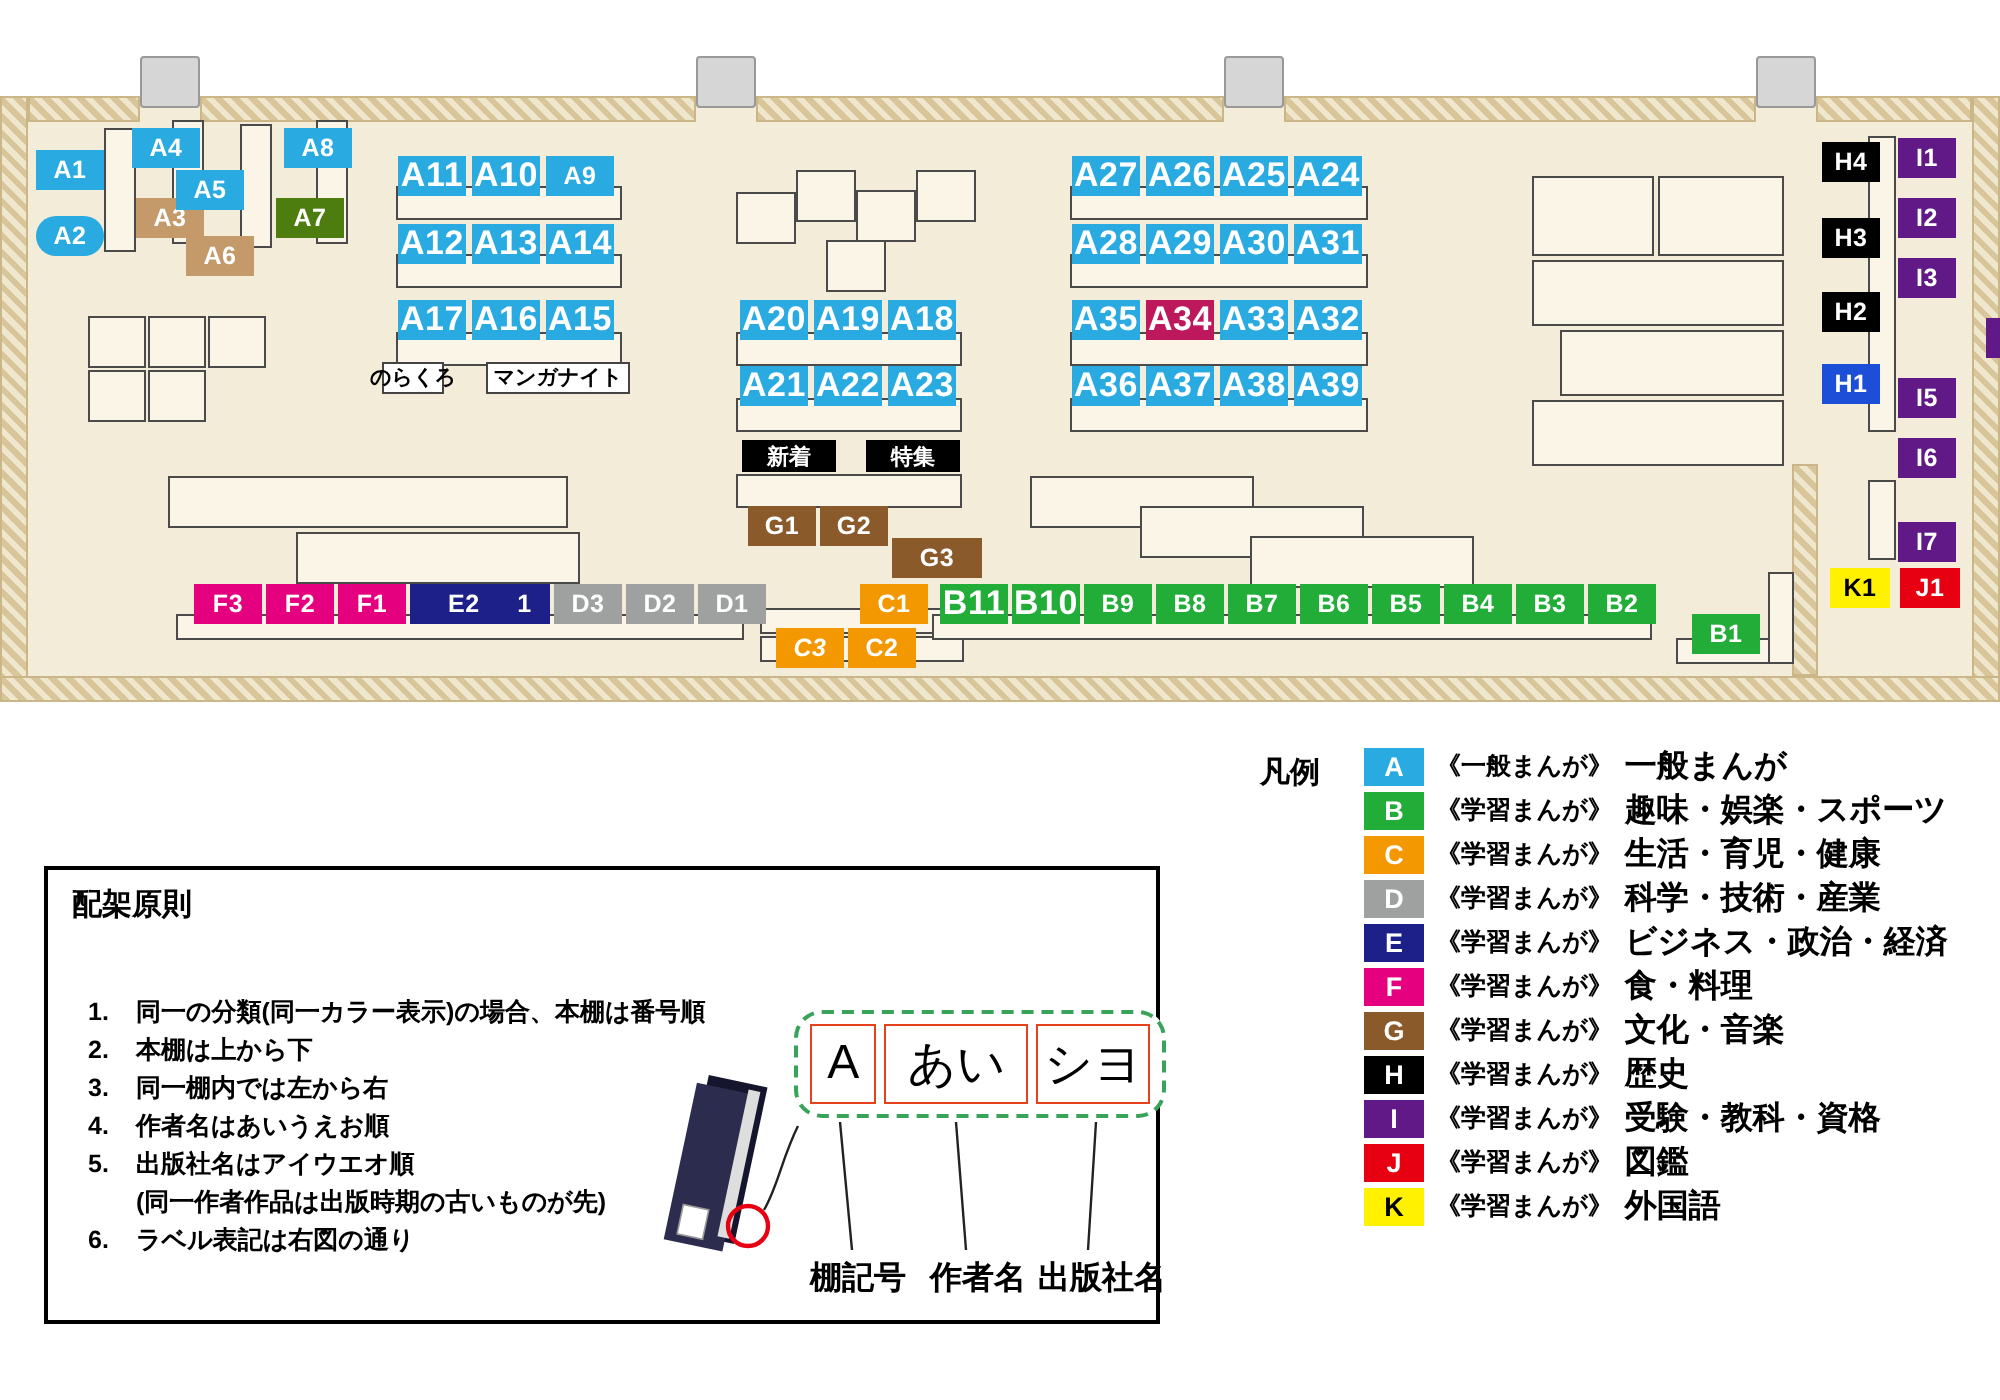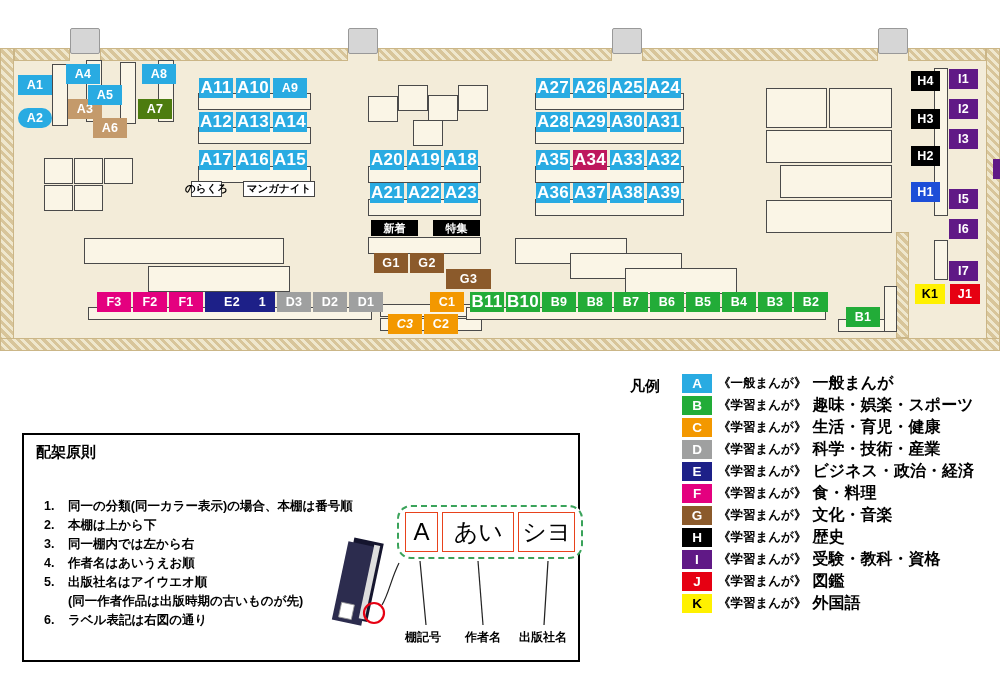--- a/index.html
+++ b/index.html
@@ -33,21 +33,21 @@
   .p-intro{position:absolute;left:20px;top:40px;font-size:12.5px;font-weight:700;white-space:nowrap}
   .p-rules{position:absolute;left:20px;top:62px;font-size:12.5px;font-weight:600;line-height:19px}
   .rule-line{display:flex;white-space:nowrap}
   .rule-num{width:24px;flex:none}
 
   .figure{position:absolute;left:295px;top:70px;width:263px;height:155px}
   .label-box{position:absolute;left:78px;top:0;width:186px;height:54px;border:2.5px dashed #3aa35a;border-radius:14px;display:flex;align-items:center;gap:4px;padding:0 6px;background:#fff}
   .cell{height:40px;display:flex;align-items:center;justify-content:center;background:#fff;border:1.5px solid #e8421c;font-size:24px;font-weight:500;white-space:nowrap}
   .cell-a{width:34px}.cell-b{width:74px}.cell-c{width:58px}
   .fig-svg{position:absolute;left:0;top:30px}
-  .anns{position:absolute;left:0;top:124px;width:263px;height:18px;font-size:12px;font-weight:700}
+  .anns{position:absolute;left:0;top:124px;width:263px;height:18px;font-size:16px;font-weight:700}
   .anns span{position:absolute;white-space:nowrap}
   .ann-0{left:86px}.ann-1{left:146px}.ann-2{left:200px}
 </style>
 </head>
 <body>
 
 <div class="map" id="map">
     <div class="floor" style="left: 0px; top: 48px; width: 1000px; height: 292px; position: absolute;"></div>
     <div class="wall" style="left: 14px; top: 48px; width: 56px; height: 13px; position: absolute;"></div>
     <div class="wall" style="left: 100px; top: 48px; width: 248px; height: 13px; position: absolute;"></div>

